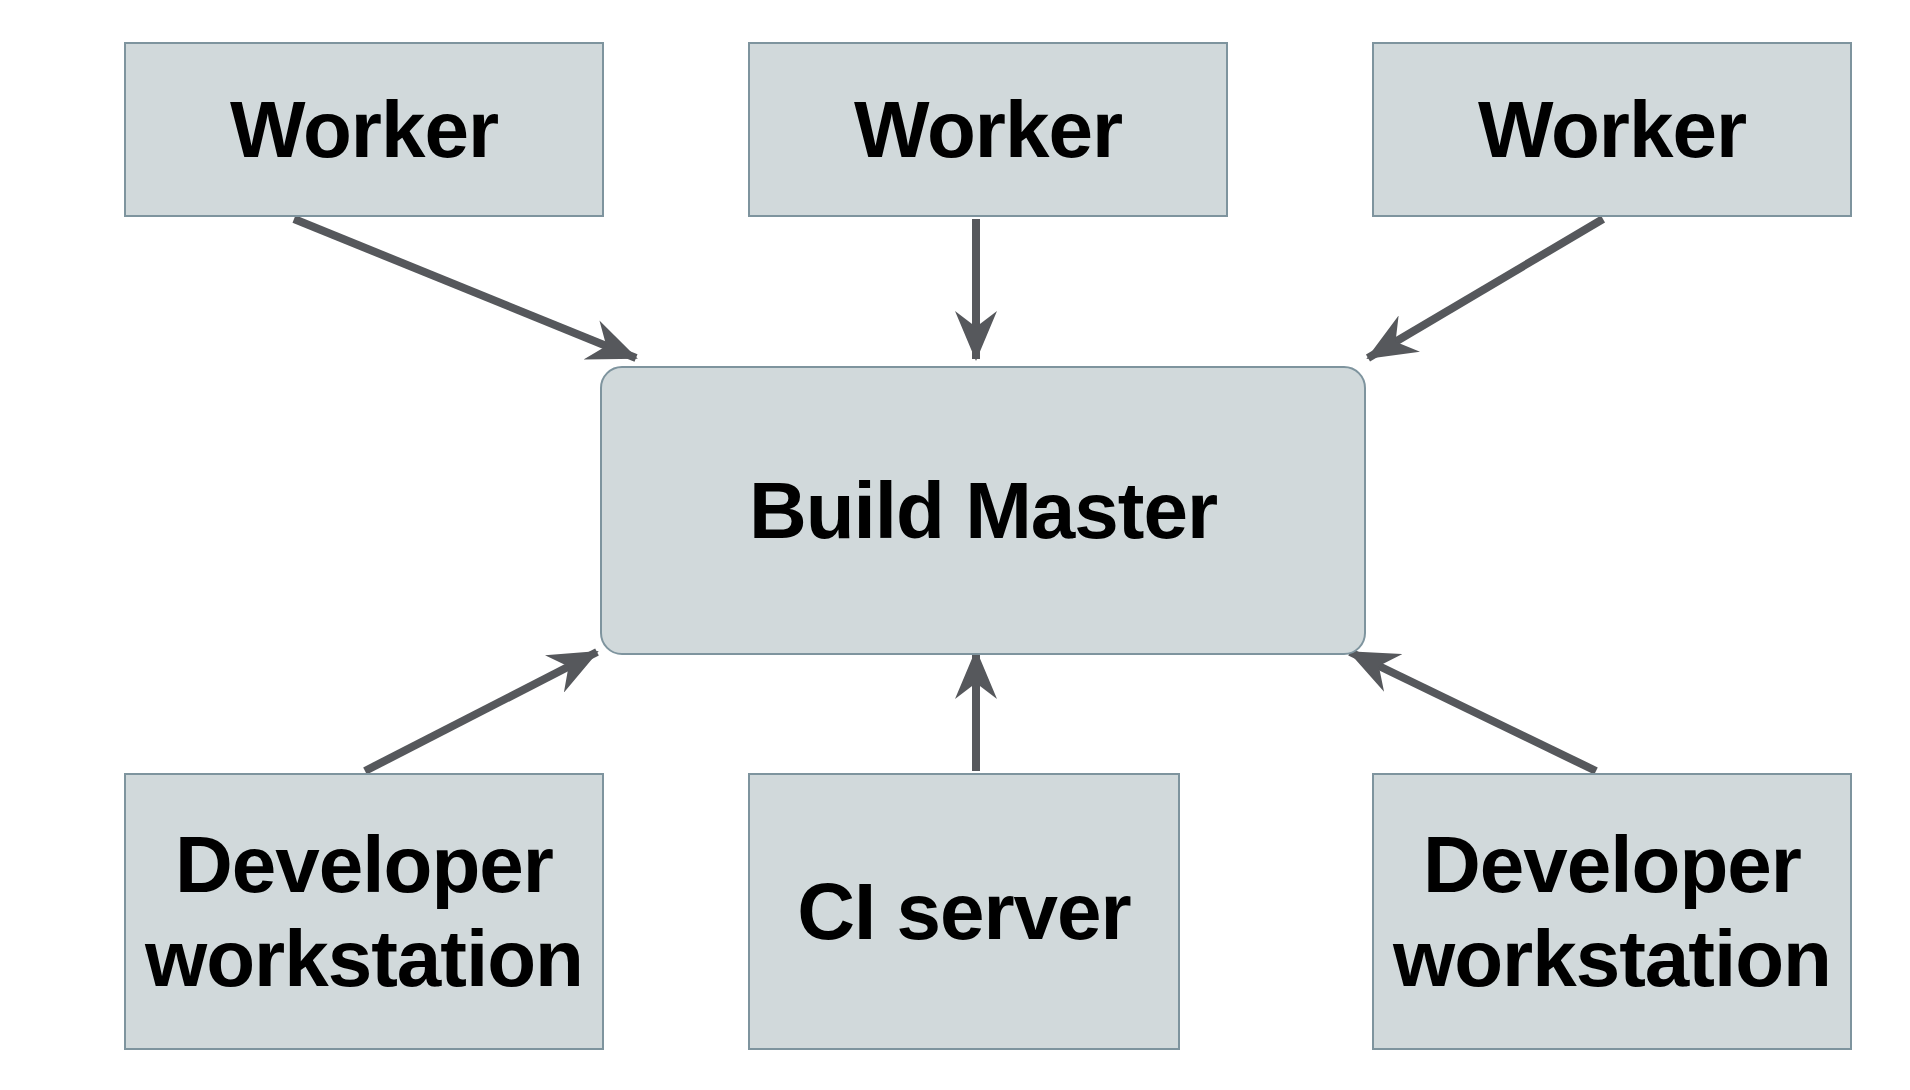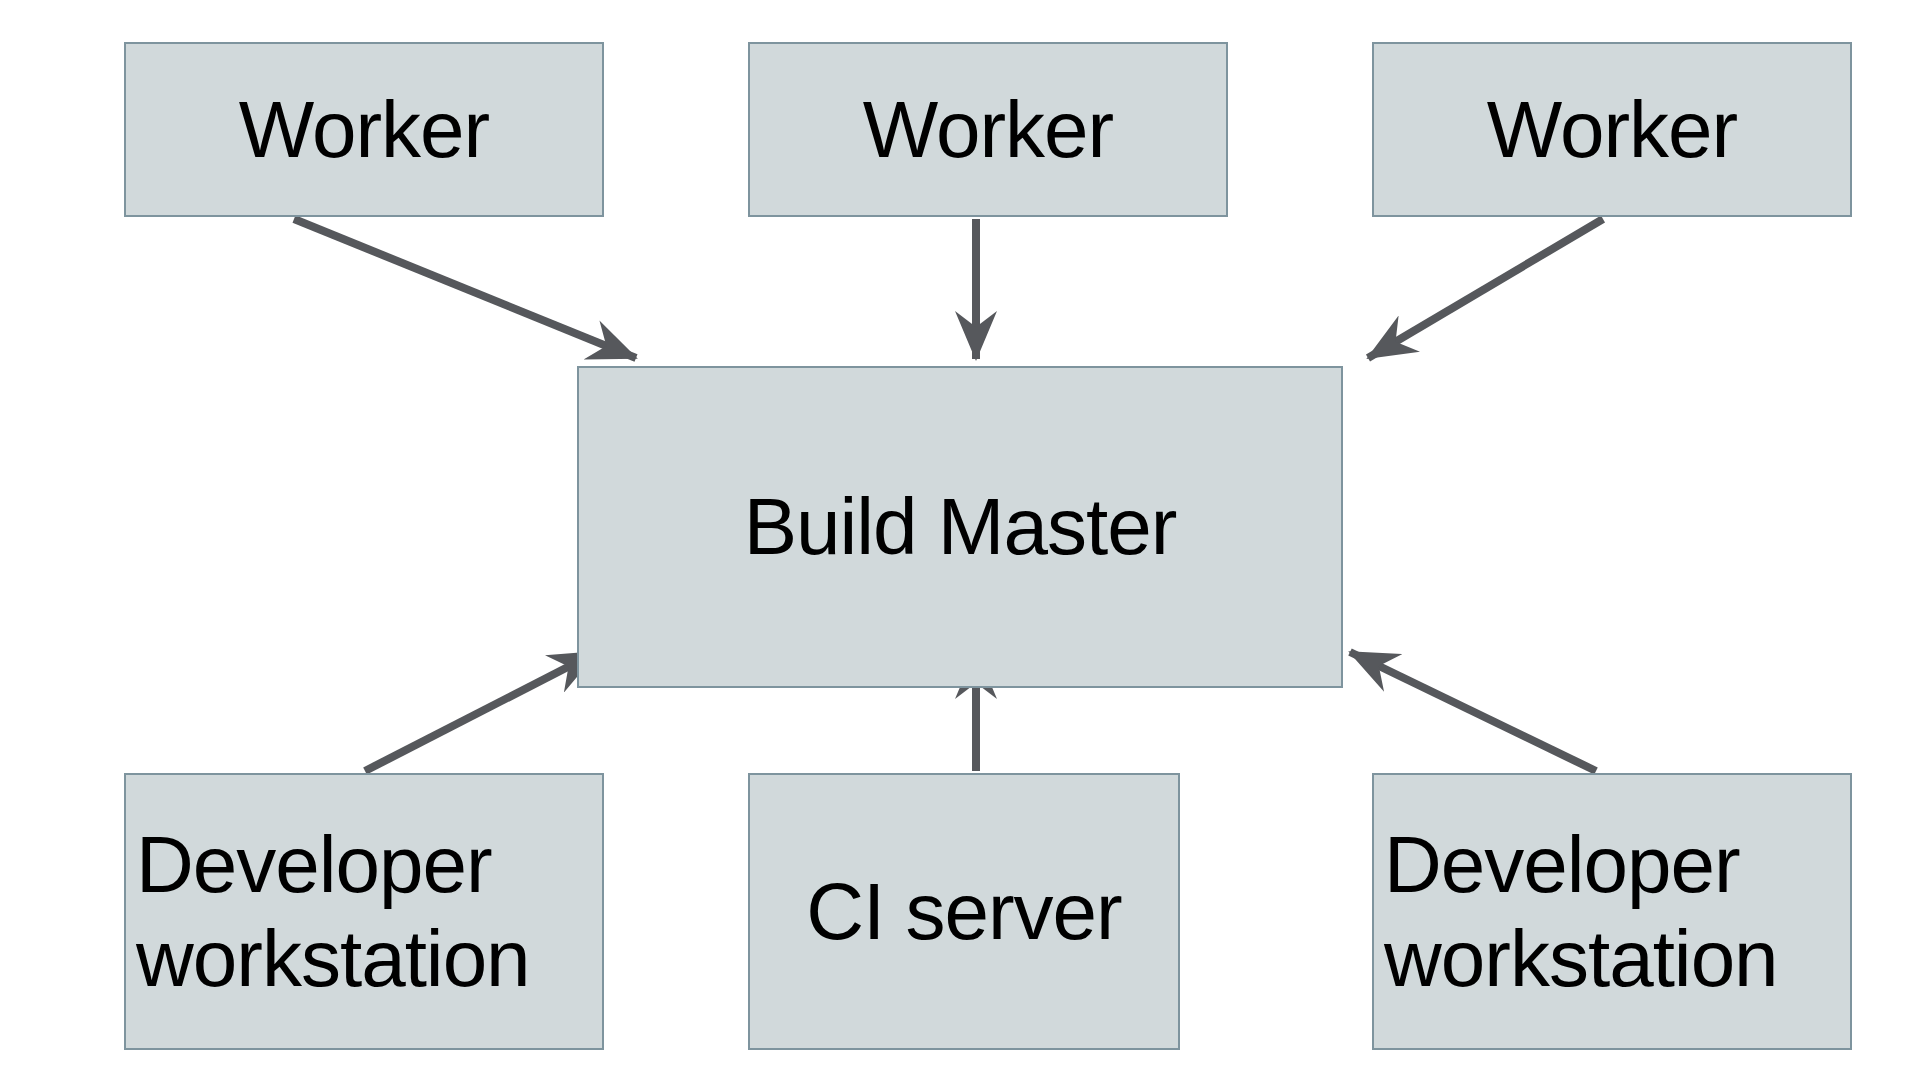--- a/index.html
+++ b/index.html
@@ -31,33 +31,34 @@
     fill: var(--arrow, #56585c);
   }
   .node {
     position: absolute;
     box-sizing: border-box;
     background: var(--node-fill, #d1d9db);
     border: 2px solid var(--node-border, #7e949e);
     display: flex;
     align-items: center;
     justify-content: center;
-    text-align: left;
+    text-align: center;
+    font-weight: bold;
   }
   .node .label {
     color: var(--text, #000000);
     font-size: 80px;
     letter-spacing: -1px;
     line-height: 1.17;
     padding: 0 10px;
   }
   .node-worker-1 { left: 124px; top: 42px;  width: 480px; height: 175px; }
   .node-worker-2 { left: 748px; top: 42px;  width: 480px; height: 175px; }
   .node-worker-3 { left: 1372px; top: 42px; width: 480px; height: 175px; }
-  .node-build-master { left: 577px; top: 366px; width: 766px; height: 322px; }
+  .node-build-master { left: 600px; top: 366px; width: 766px; height: 289px; border-radius: 22px; }
   .node-dev-left  { left: 124px;  top: 773px; width: 480px; height: 277px; }
   .node-ci-server { left: 748px;  top: 773px; width: 432px; height: 277px; }
   .node-dev-right { left: 1372px; top: 773px; width: 480px; height: 277px; }
 </style>
 </head>
 <body>
 
 <div class="canvas">
 
   <svg class="edges-layer" viewBox="0 0 1910 1090" xmlns="http://www.w3.org/2000/svg">

